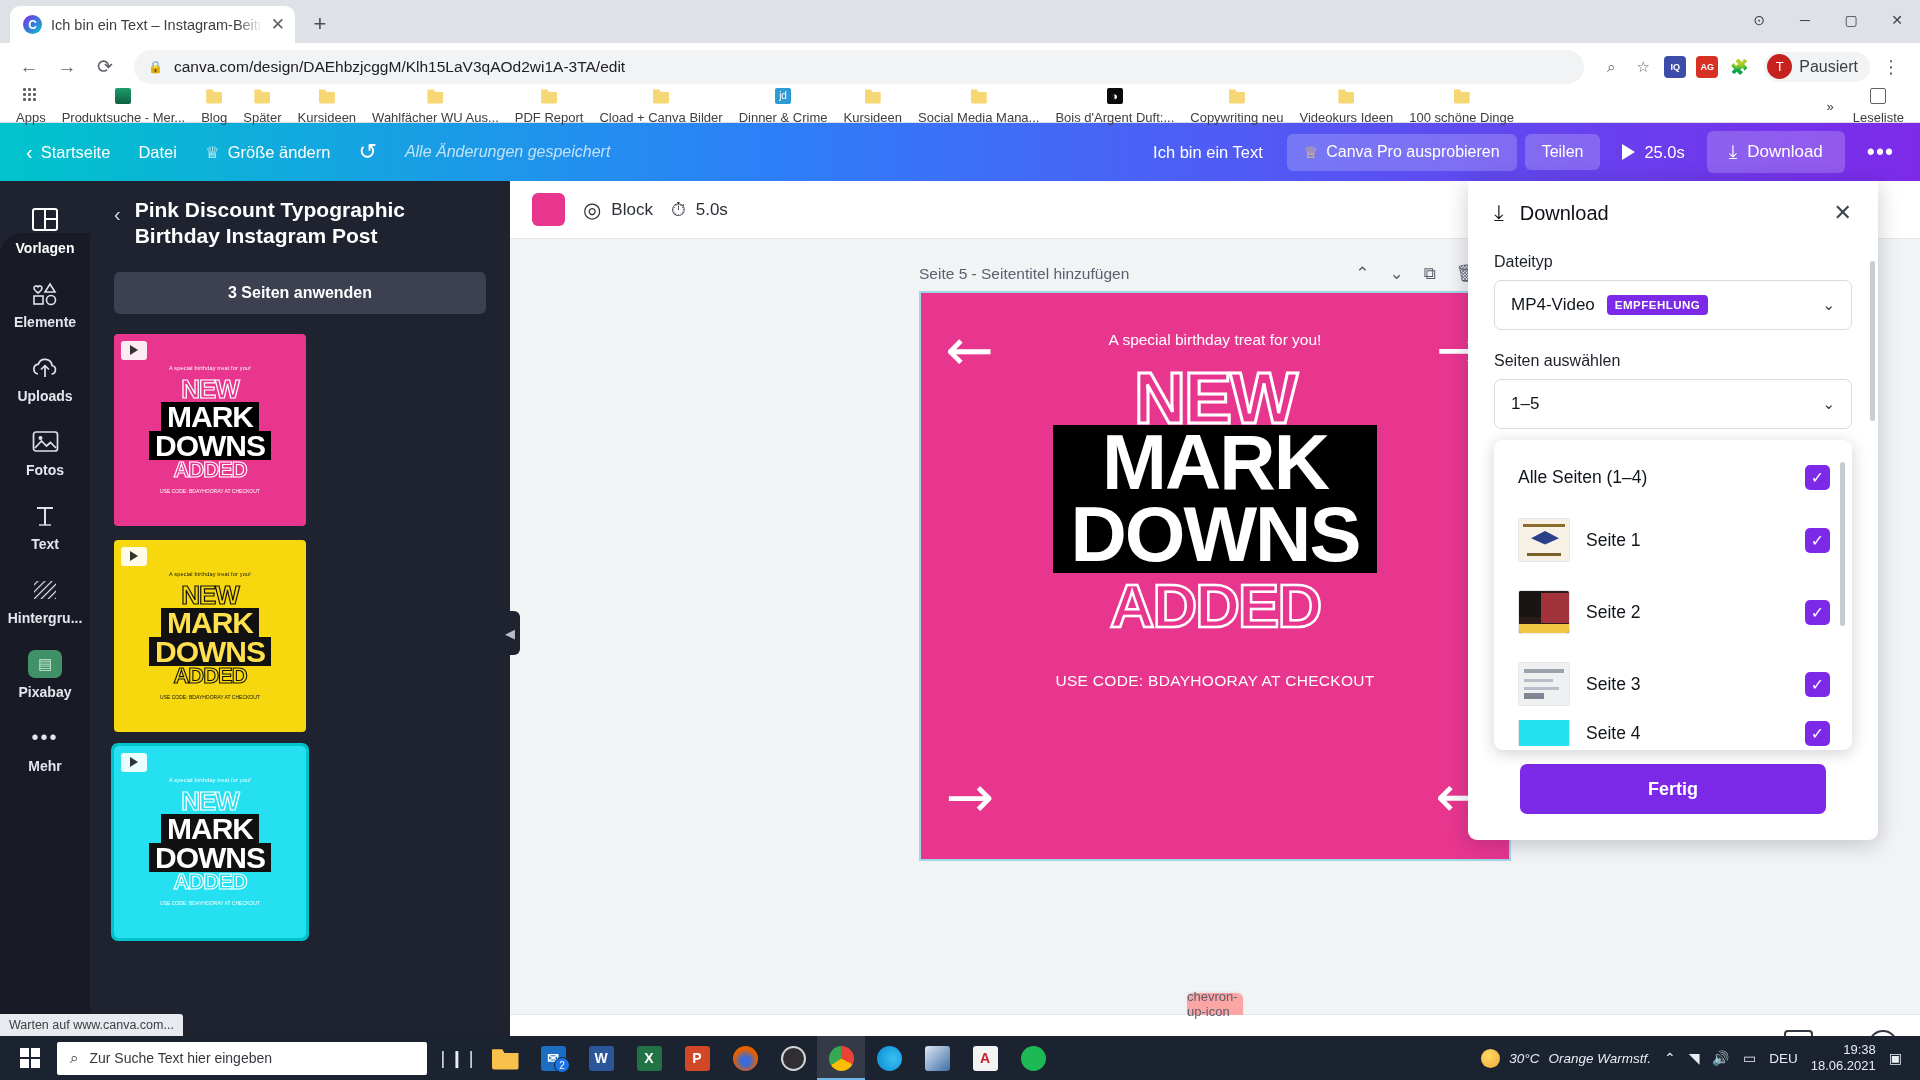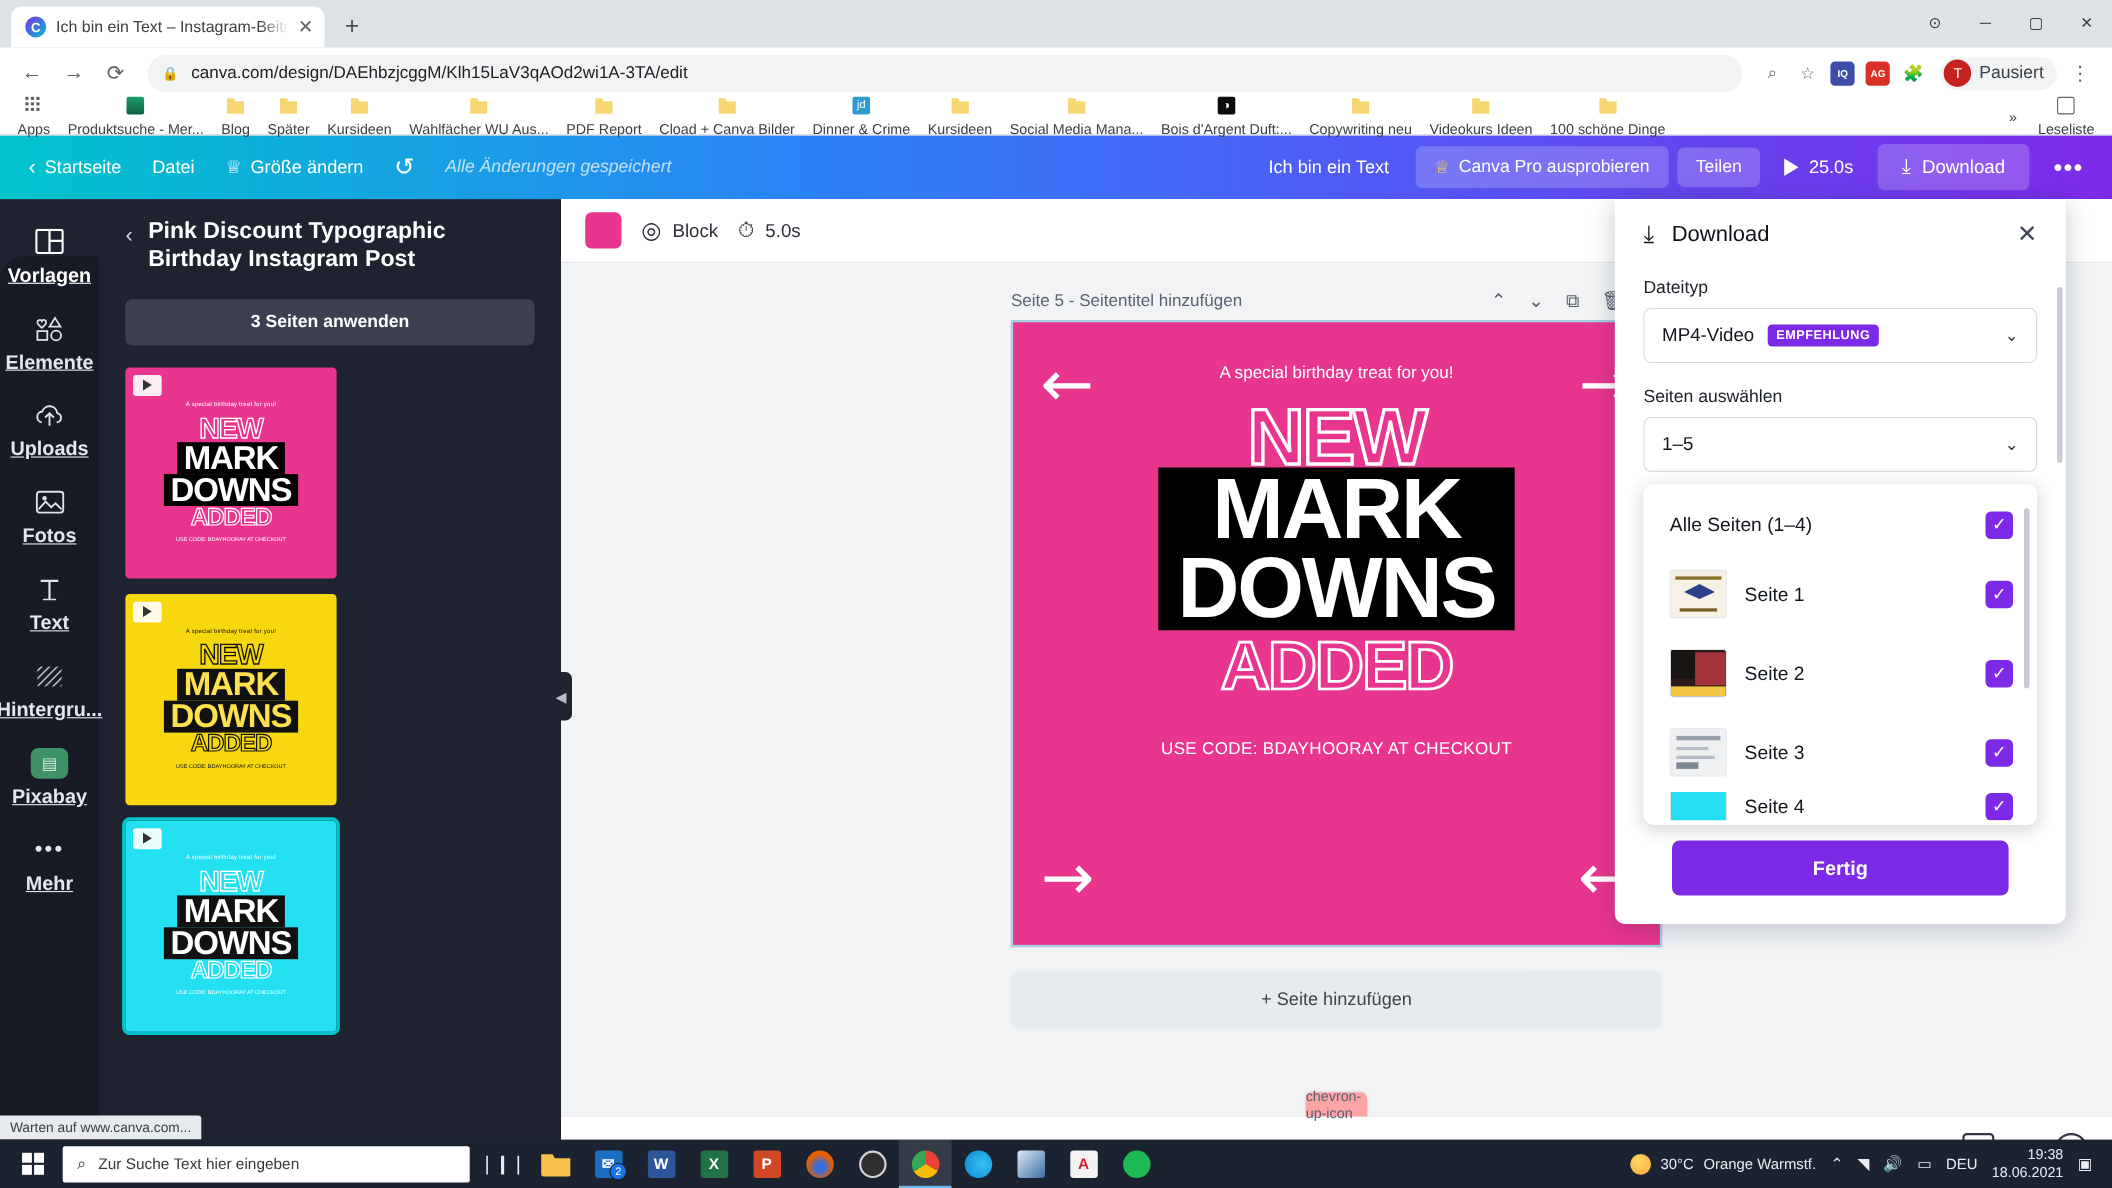--- a/index.html
+++ b/index.html
@@ -150,21 +150,21 @@
     width: 90px; background: #1f2330; flex: 0 0 auto;
     display: flex; flex-direction: column; align-items: center;
     padding-top: 12px; position: relative;
   }
   .rail-item {
     width: 90px; padding: 13px 0 11px; display: flex;
     flex-direction: column; align-items: center; gap: 7px;
     color: #e4e6ec; position: relative;
   }
   .rail-item.active { color: #fff; }
-  .rail-label { font-size: 18px; font-weight: bold; text-decoration: underline; }
+  .rail-label { font-size: 14px; font-weight: bold; }
   .rail-ico { height: 27px; display: flex; align-items: center; justify-content: center; }
   .rail-mask {
     position: absolute; left: 0; top: 52px; width: 90px; bottom: 0;
     background: #181b26; border-radius: 22px 0 0 0; z-index: 0;
   }
   .rail-item { z-index: 1; }
 
   .panel {
     width: 420px; background: #1f2330; flex: 0 0 auto;
     padding: 16px 24px 0; position: relative; color: #fff;
@@ -394,21 +394,21 @@
     align-items: center; justify-content: center;
     color: #fff; font-size: 14px; font-weight: bold;
   }
   .tb-badge {
     position: absolute; right: 7px; bottom: 7px; width: 16px; height: 16px;
     border-radius: 50%; background: #1a73e8; color: #fff; font-size: 10px;
     display: flex; align-items: center; justify-content: center;
     border: 1.5px solid #1b2330;
   }
   .tray { margin-left: auto; display: flex; align-items: center; gap: 13px; padding-right: 12px; color: #e9ecf1; font-size: 13.5px; }
-  .tray-weather { display: flex; align-items: center; gap: 9px; }
+  .tray-weather { display: flex; align-items: center; gap: 9px; font-style: italic; }
   .sun { width: 19px; height: 19px; border-radius: 50%; background: radial-gradient(circle at 40% 35%, #ffd864, #f2a93b); }
   .tray-clock { display: flex; flex-direction: column; align-items: flex-end; line-height: 1.25; font-size: 13px; }
   .tray-ic { font-size: 14px; color: #e9ecf1; }
 </style>
 </head>
 <body>
 
 <div class="browser">
 
   <div class="tabstrip">
@@ -720,21 +720,20 @@
           <span class="p-top">A special birthday treat for you!</span>
           <span class="p-new">NEW</span>
           <span class="p-block">
             <span class="p-mark" style="display:block">MARK</span>
             <span class="p-mark" style="display:block">DOWNS</span>
           </span>
           <span class="p-add">ADDED</span>
           <span class="p-bot">USE CODE: BDAYHOORAY AT CHECKOUT</span>
         </div>
 
-        <div class="addpage">+ Seite hinzufügen</div>
       </div>
 
       <div class="notes-bar">
         <div class="notes-chev">chevron-up-icon</div>
         <span class="notes-label">Hinweise</span>
         <div class="zoom-ctrls">
           <div class="zslider">
             <span class="zminus"></span>
             <span class="zknob"></span>
             <span class="ztrack"></span>

